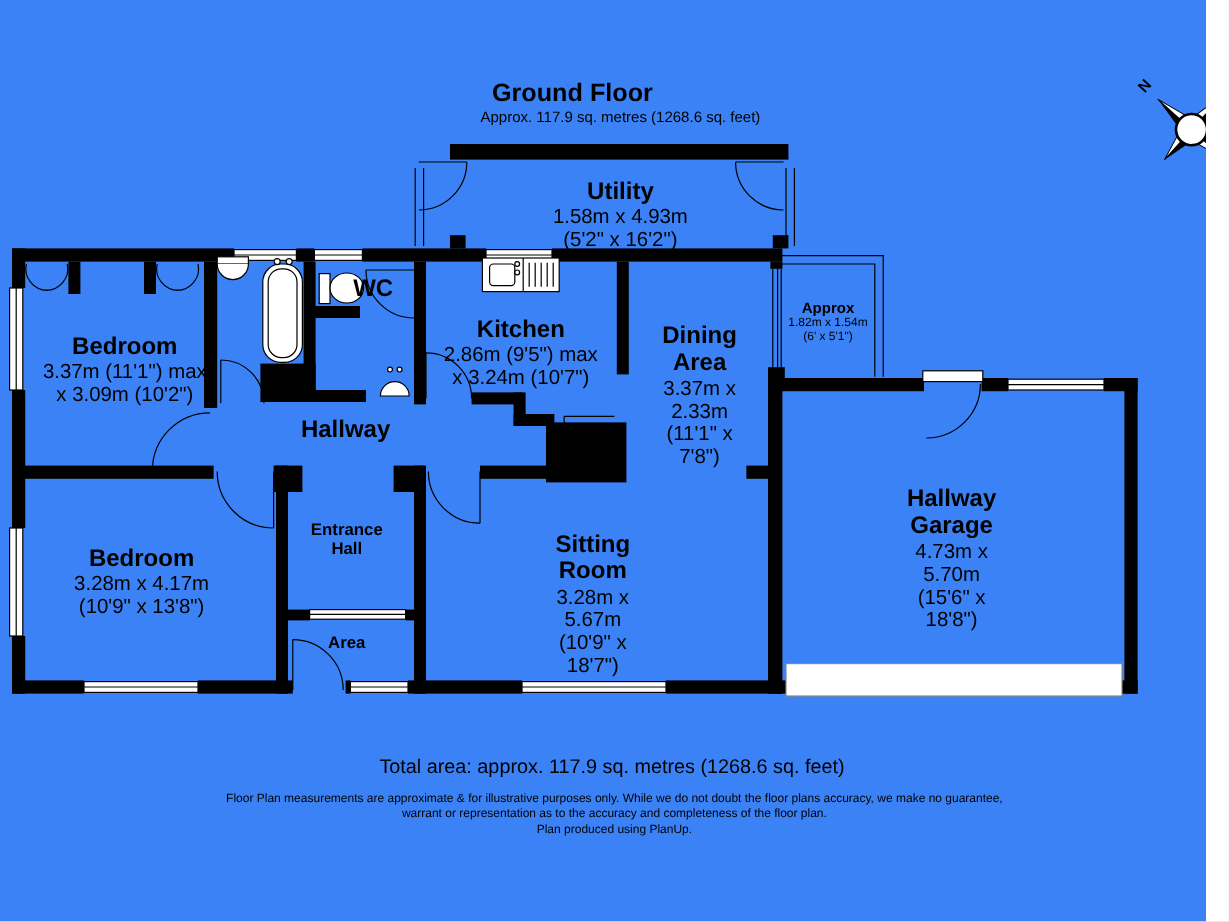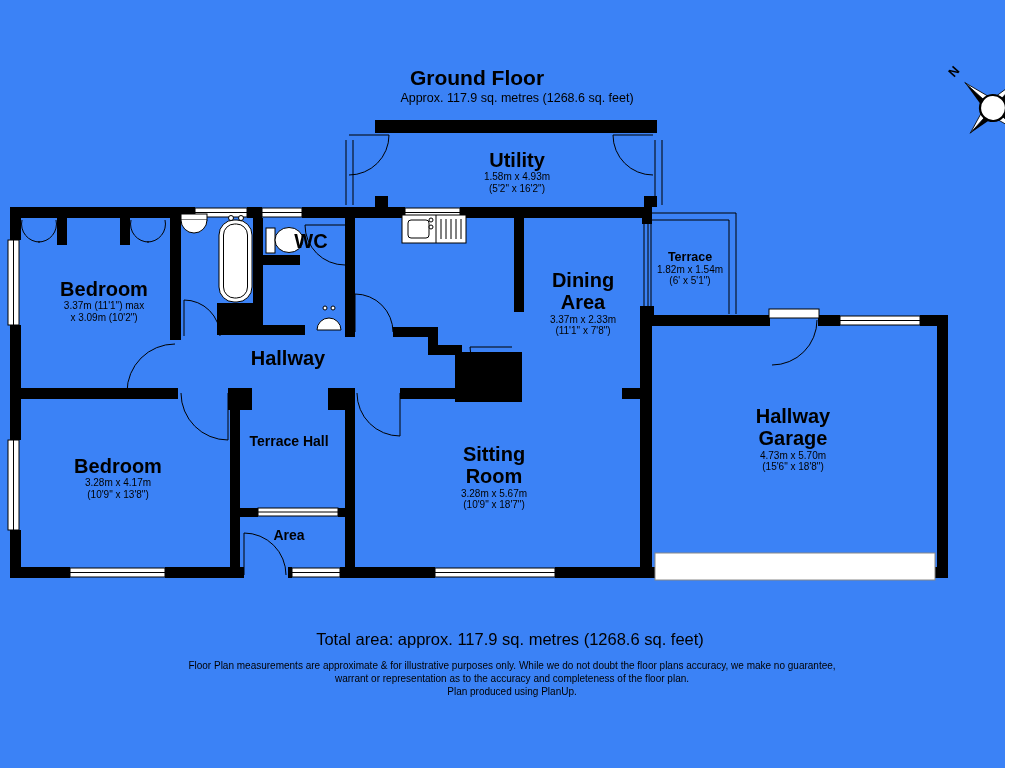--- a/index.html
+++ b/index.html
@@ -7,21 +7,21 @@
         font-family:Liberation Sans, sans-serif;color:#000;}
   .title{position:absolute;left:477px;top:66px;transform:translateX(-50%);
          font-size:21px;font-weight:bold;white-space:nowrap;}
   .subtitle{position:absolute;left:477px;top:91px;transform:translateX(-50%);
          font-size:12.5px;white-space:nowrap;margin-left:40px;}
   svg.plan{position:absolute;left:0;top:0;}
   .room{position:absolute;transform:translateX(-50%);text-align:center;line-height:1.12;}
   .rname{font-weight:bold;font-size:20px;}
   .rname.md{font-size:14px;}
   .rname.sm{font-size:12.5px;}
-  .rdim{font-size:10px;}
+  .rdim{font-size:17px;}
   .rdim.sm{font-size:10px;}
   .total{position:absolute;left:510px;top:630px;transform:translateX(-50%);
          font-size:16.5px;white-space:nowrap;}
   .disc{position:absolute;left:512px;transform:translateX(-50%);
         font-size:10px;white-space:nowrap;}
   .d1{top:660px;} .d2{top:673px;} .d3{top:686px;}
   .north-label{position:absolute;left:949px;top:64px;font-weight:bold;font-size:13px;
         transform:rotate(-48deg);}
 </style>
 </head>
@@ -224,29 +224,34 @@
   <div class="room" style="left:104px;top:278px;width:160px;">
     <div class="rname">Bedroom</div>
     <div class="rdim">3.37m (11'1") max</div>
     <div class="rdim">x 3.09m (10'2")</div>
   </div>
 
   <div class="room" style="left:311px;top:230px;width:60px;">
     <div class="rname">WC</div>
   </div>
 
+  <div class="room" style="left:434px;top:264px;width:150px;">
+    <div class="rname">Kitchen</div>
+    <div class="rdim">2.86m (9'5") max</div>
+    <div class="rdim">x 3.24m (10'7")</div>
+  </div>
 
   <div class="room" style="left:583px;top:269px;width:84px;">
     <div class="rname">Dining Area</div>
     <div class="rdim">3.37m x 2.33m</div>
     <div class="rdim">(11'1" x 7'8")</div>
   </div>
 
   <div class="room" style="left:690px;top:250px;width:110px;">
-    <div class="rname sm">Terrace</div>
+    <div class="rname sm">Approx</div>
     <div class="rdim sm">1.82m x 1.54m</div>
     <div class="rdim sm">(6' x 5'1")</div>
   </div>
 
   <div class="room" style="left:793px;top:405px;width:100px;">
     <div class="rname">Hallway Garage</div>
     <div class="rdim">4.73m x 5.70m</div>
     <div class="rdim">(15'6" x 18'8")</div>
   </div>
 
@@ -254,21 +259,21 @@
     <div class="rname">Hallway</div>
   </div>
 
   <div class="room" style="left:118px;top:455px;width:160px;">
     <div class="rname">Bedroom</div>
     <div class="rdim">3.28m x 4.17m</div>
     <div class="rdim">(10'9" x 13'8")</div>
   </div>
 
   <div class="room" style="left:289px;top:434px;width:80px;">
-    <div class="rname md">Terrace Hall</div>
+    <div class="rname md">Entrance Hall</div>
   </div>
 
   <div class="room" style="left:289px;top:528px;width:70px;">
     <div class="rname md">Area</div>
   </div>
 
   <div class="room" style="left:494px;top:443px;width:90px;">
     <div class="rname">Sitting Room</div>
     <div class="rdim">3.28m x 5.67m</div>
     <div class="rdim">(10'9" x 18'7")</div>

